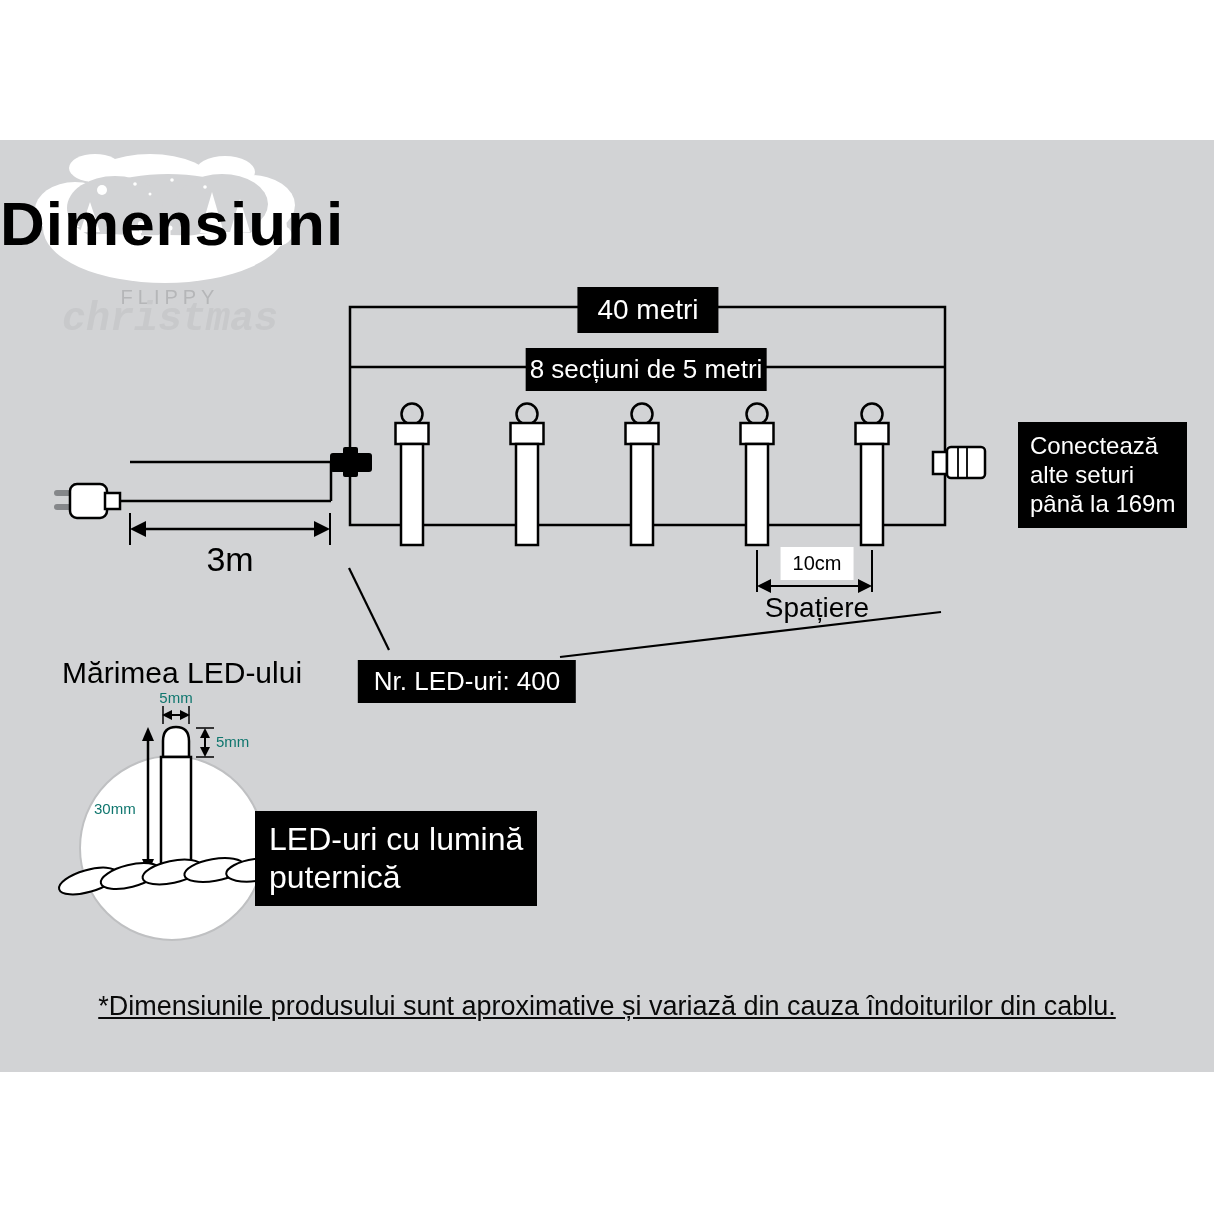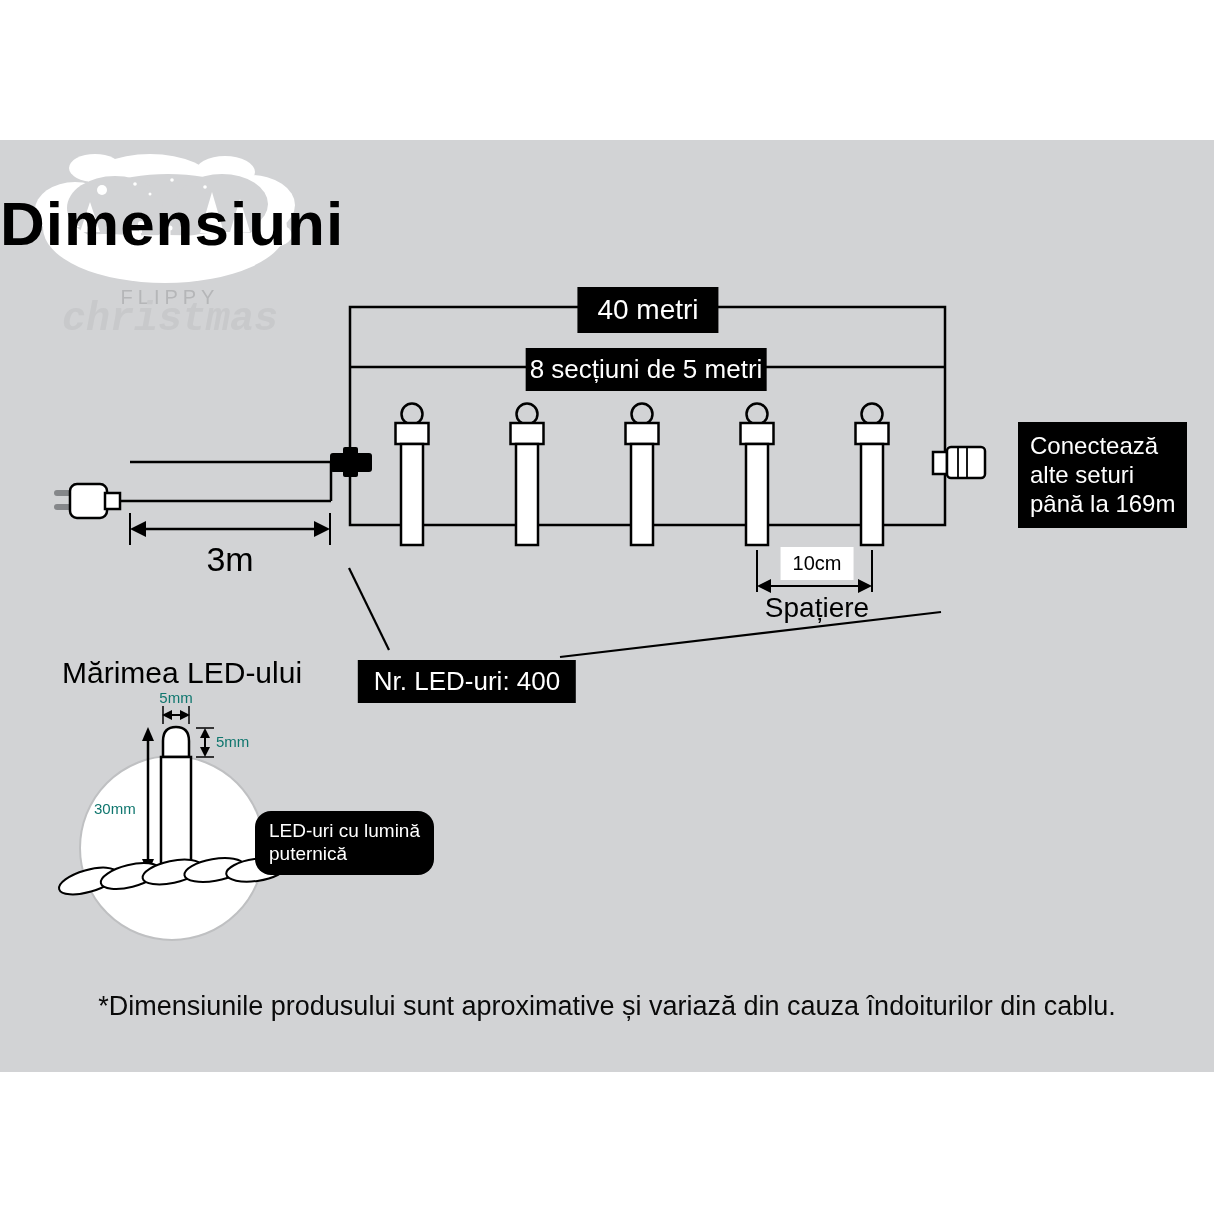--- a/index.html
+++ b/index.html
@@ -9,31 +9,31 @@
   .art { position:absolute; left:0; top:0; }
   .abs { position:absolute; }
   .center-x { transform:translateX(-50%); }
   .title { left:0; top:188px; width:1214px; text-align:left; font-size:62px; font-weight:700; color:#000; letter-spacing:1px; }
   .black-label { background:#000; color:#fff; white-space:nowrap; line-height:1.2; }
   .box-40 { left:648px; top:287px; padding:6px 20px; font-size:28px; }
   .box-sections { left:646px; top:348px; padding:6px 4px; font-size:26px; }
   .box-nrled { left:467px; top:660px; padding:6px 16px; font-size:26px; }
   .box-connect { left:1018px; top:422px; padding:10px 12px; font-size:24px; }
   .box-connect span { display:block; }
-  .box-callout { left:255px; top:811px; padding:9px 14px; font-size:19px;border-radius:16px; }
+  .box-callout { left:255px; top:811px; padding:9px 14px; font-size:32px; }
   .box-callout span { display:block; }
   .box-10cm { left:817px; top:547px; background:#fff; color:#000; padding:5px 12px; font-size:20px; white-space:nowrap; }
   .text-3m { left:230px; top:540px; font-size:34px; color:#000; white-space:nowrap; }
   .text-spatiere { left:817px; top:592px; font-size:28px; color:#000; white-space:nowrap; }
   .text-marimea { left:62px; top:656px; font-size:30px; color:#000; white-space:nowrap; }
   .dim-small { font-size:15px; color:#0f766e; white-space:nowrap; }
   .lbl-5mm-top { left:176px; top:689px; }
   .lbl-5mm-side { left:216px; top:733px; transform:none; }
   .lbl-30mm { left:94px; top:800px; transform:none; }
-  .footnote { left:0; top:991px; width:1214px; text-align:center; font-size:27px; color:#0a0a0a; }
+  .footnote { left:0; top:991px; width:1214px; text-align:center; font-size:27px; color:#0a0a0a;text-decoration:underline; }
   .brand-flippy { left:170px; top:286px; font-size:20px; letter-spacing:5px; color:#b5b6b8; white-space:nowrap; }
   .brand-christmas { left:170px; top:297px; font-size:40px; color:#c8c9cb; font-family:Liberation Mono, monospace; font-style:italic; font-weight:700; white-space:nowrap; }
 </style>
 </head>
 <body>
 
 <div class="canvas">
 
   <div class="panel"></div>
 

